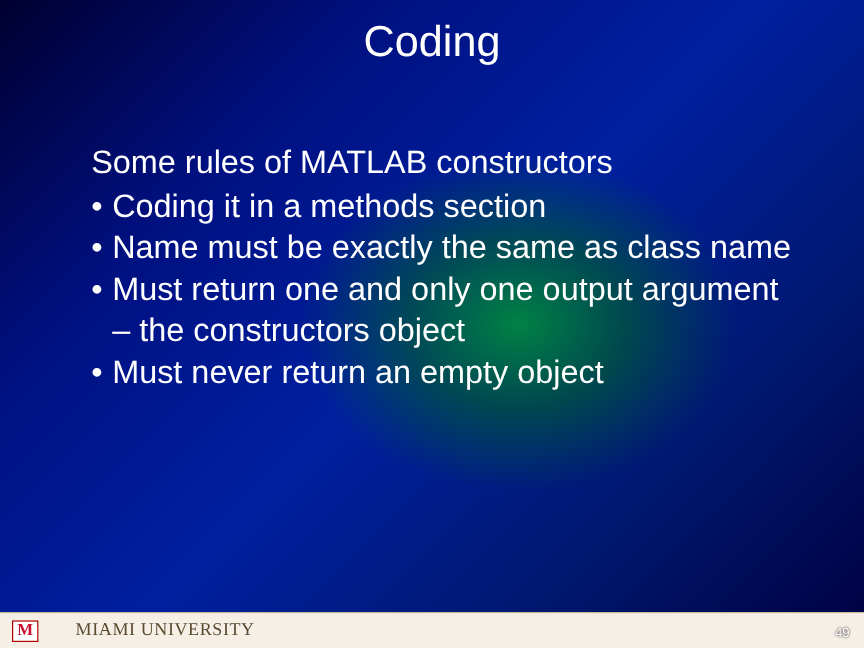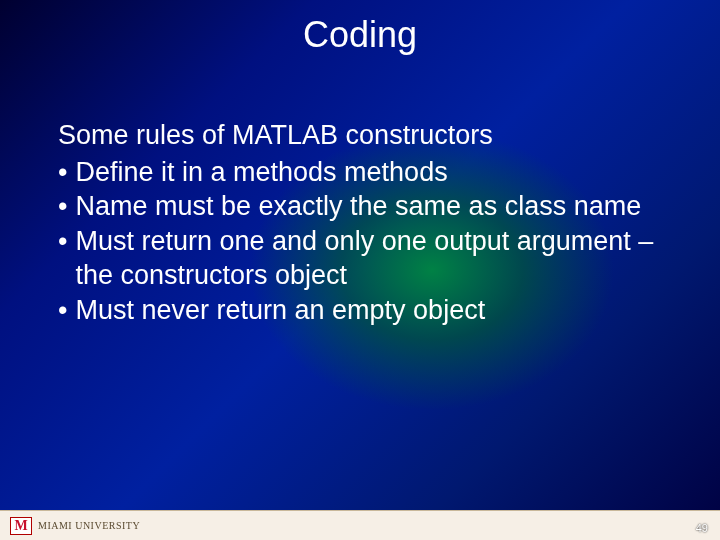--- a/index.html
+++ b/index.html
@@ -20,21 +20,21 @@
     left: 0;
     width: 100%;
     text-align: center;
     font-size: 36px;
     font-weight: 400;
     color: #ffffff;
   }
   .body {
     position: absolute;
     top: 118px;
-    left: 58px;
+    left: 76px;
     right: 58px;
     font-size: 27px;
     line-height: 1.28;
     color: #ffffff;
   }
   .lead { margin-bottom: 2px; }
   .bullet { display: flex; }
   .bullet .marker { flex: 0 0 auto; padding-right: 8px; }
   .bullet .text { flex: 1 1 auto; }
   .footer {
@@ -63,24 +63,25 @@
     align-items: center;
     justify-content: center;
     font-family: Georgia, 'Times New Roman', serif;
     font-weight: bold;
     font-size: 14px;
     color: #c8102e;
     line-height: 1;
   }
   .logo-text {
     font-family: Georgia, 'Times New Roman', serif;
-    font-size: 10px;
+    font-size: 15px;
     letter-spacing: 0.5px;
     color: #5a4a30;
     text-transform: uppercase;
+    margin-left: 25px;
   }
   .page-num {
     position: absolute;
     right: 12px;
     bottom: 6px;
     font-size: 11px;
     color: #ffffff;
     text-shadow: 0 0 2px #000;
     text-align: right;
   }
@@ -90,21 +91,21 @@
 
 <div class="slide">
 
   <div class="title">Coding</div>
 
   <div class="body">
     <div class="lead">Some rules of MATLAB constructors</div>
 
     <div class="bullet">
       <span class="marker">•</span>
-      <span class="text">Define it in a methods methods</span>
+      <span class="text">Coding it in a methods section</span>
     </div>
     <div class="bullet">
       <span class="marker">•</span>
       <span class="text">Name must be exactly the same as class name</span>
     </div>
     <div class="bullet">
       <span class="marker">•</span>
       <span class="text">Must return one and only one output argument – the constructors object</span>
     </div>
     <div class="bullet">

